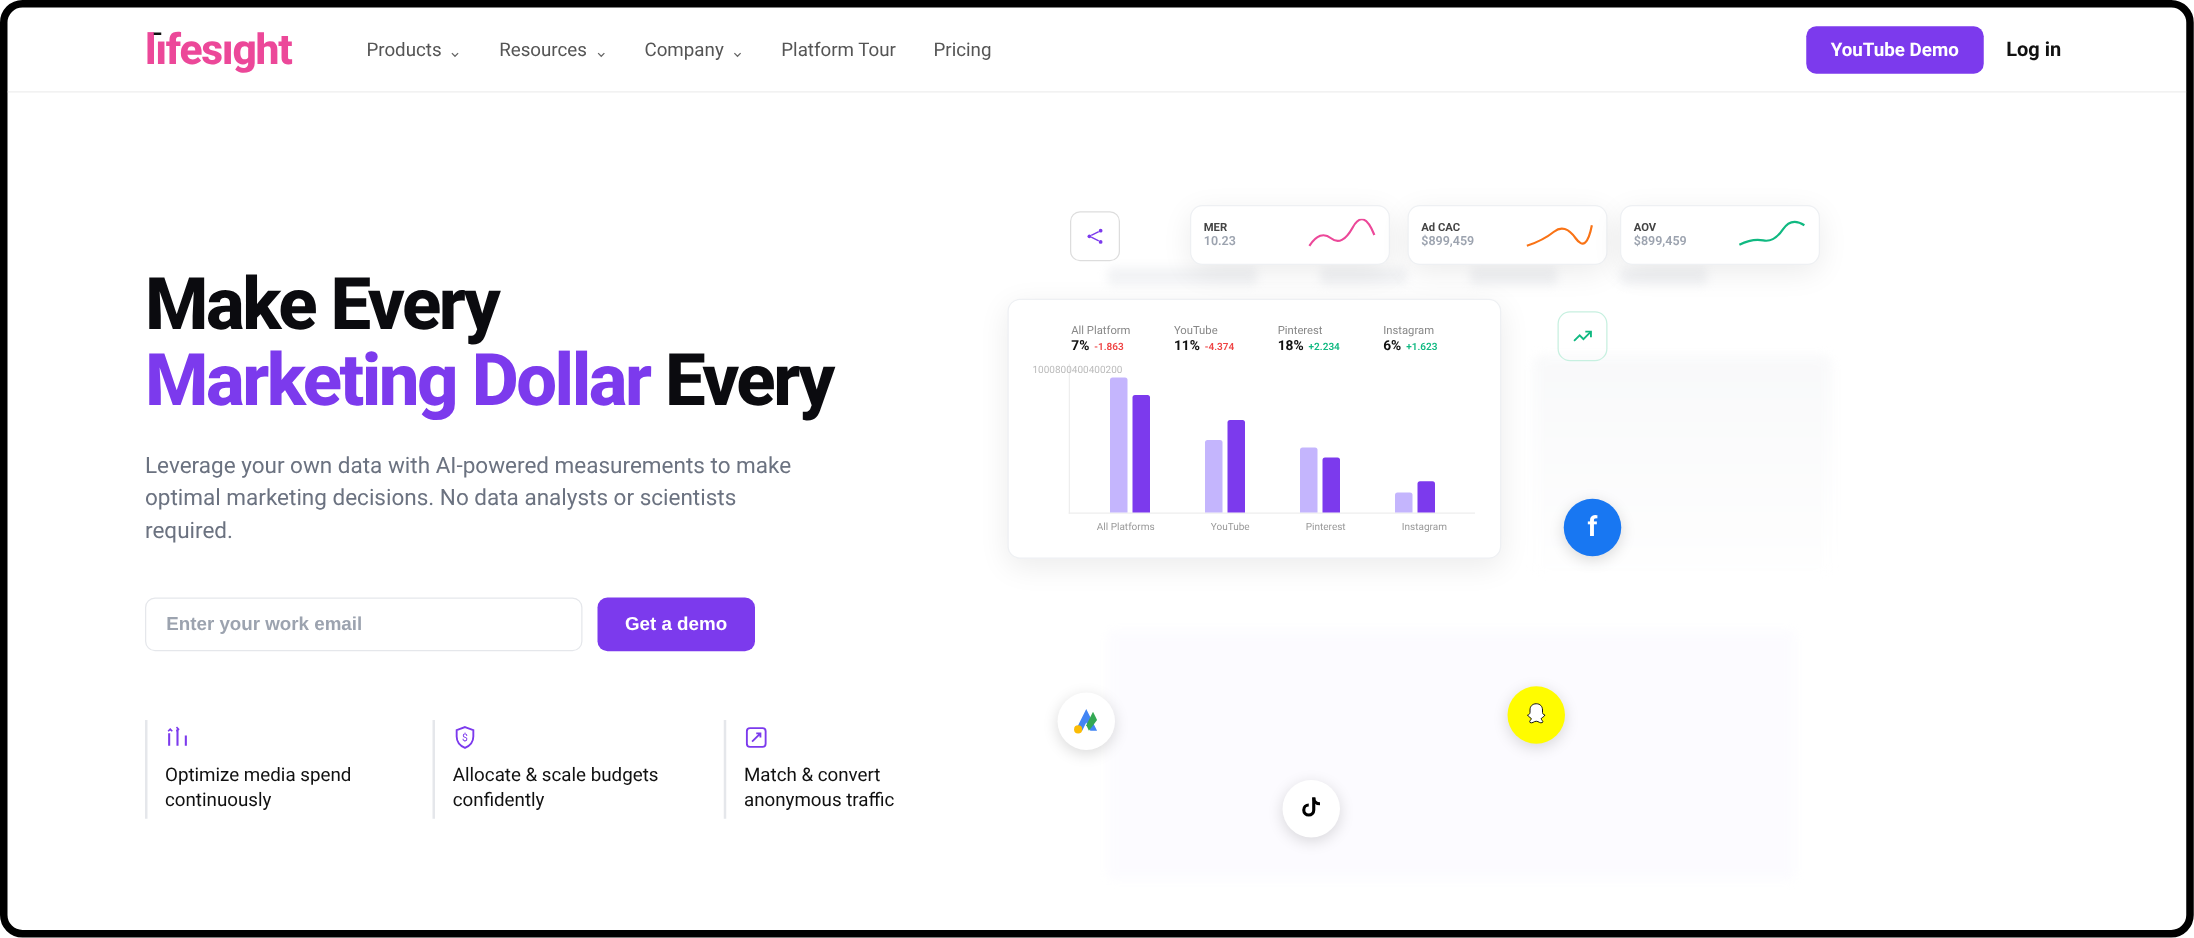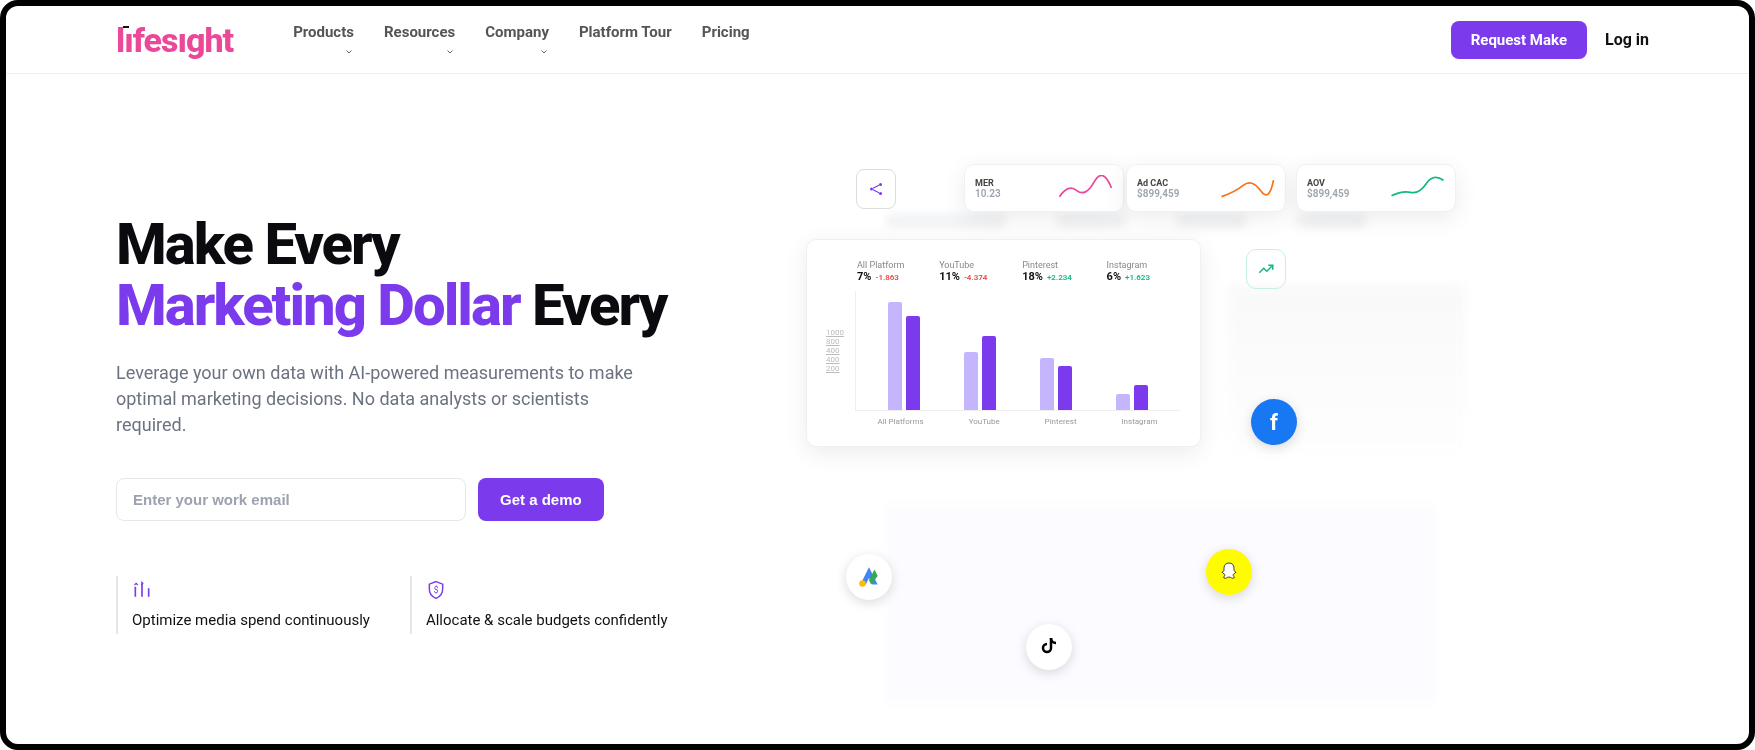--- a/index.html
+++ b/index.html
@@ -4,21 +4,21 @@
 <style>
 * { margin: 0; padding: 0; box-sizing: border-box; }
 body { font-family: -apple-system, BlinkMacSystemFont, 'Segoe UI', Roboto, Helvetica, Arial, sans-serif; background: #fff; width: 1755px; height: 750px; overflow: hidden; border: 6px solid #000; border-radius: 18px; }
 
 
 .header { height: 68px; display: flex; align-items: center; padding: 0 100px 0 110px; border-bottom: 1px solid #eee; justify-content: space-between; }
 .header-left { display: flex; align-items: center; gap: 30px; }
 .logo { font-size: 34px; font-weight: 800; letter-spacing: -1px; color: #ec4899; position: relative; }
 .logo::before { content: ""; width: 6px; height: 2px; background:#111; position:absolute; left:7px; top:6px; }
 .nav { display: flex; gap: 30px; margin-left: 30px; }
-.nav-item { color: #555; font-size: 15px; font-weight: 700; display: flex; align-items: flex-end; gap: 6px; cursor: pointer; flex-direction: column; }
+.nav-item { color: #555; font-size: 15px; font-weight: 400; display: flex; align-items: flex-end; gap: 6px; cursor: pointer; }
 .chev { width: 10px; height: 10px; }
 .header-right { display: flex; align-items: center; gap: 18px; }
 .btn-primary { background: #7c3aed; color:#fff; font-weight:700; padding: 10px 20px; border-radius: 8px; font-size: 15px; cursor:pointer; }
 .login { font-weight: 700; color:#111; font-size: 16px; cursor:pointer; }
 
 
 .hero { display: flex; padding: 60px 0 0 110px; }
 .hero-left { width: 690px; padding-top: 80px; }
 .h1 { font-size: 58px; font-weight: 800; letter-spacing: -2px; line-height: 1.05; color:#0b0b0f; }
 .h1 .accent { color: #7c3aed; }
@@ -47,21 +47,21 @@
 .main-title { font-size:14px; font-weight:700; color:#222; margin-bottom:14px; }
 .stats-row { display:flex; justify-content:space-between; margin-bottom:8px; padding:0 30px; }
 .stat { text-align:left; }
 .stat-name { font-size:9px; color:#888; }
 .stat-val { display:flex; gap:4px; align-items:baseline; }
 .stat-pct { font-size:11px; font-weight:700; color:#111; }
 .stat-delta { font-size:8px; font-weight:600; }
 .delta-neg { color:#ef4444; }
 .delta-pos { color:#10b981; }
 .bar-chart { display:flex; align-items:flex-end; justify-content:space-around; height:120px; border-left:1px solid #eee; border-bottom:1px solid #eee; padding:0 10px; position:relative; margin-left:28px; }
-.ylabels { position:absolute; left:-30px; top:0; height:100%; display:flex; flex-direction:column; justify-content:center; font-size:8px; color:#bbb;text-decoration:underline; }
+.ylabels { position:absolute; left:-30px; top:0; height:100%; display:flex; flex-direction:row; justify-content:flex-end; font-size:8px; color:#bbb; }
 .bar-group { display:flex; gap:4px; align-items:flex-end; }
 .bar { width:14px; border-radius:2px 2px 0 0; }
 .bar.light { background:#c4b5fd; }
 .bar.dark { background:#7c3aed; }
 .xlabels { display:flex; justify-content:space-around; margin-left:28px; margin-top:6px; font-size:8px; color:#999; }
 
 .icon-btn { position:absolute; width:40px; height:40px; border:1px solid #ddd; border-radius:8px; display:flex; align-items:center; justify-content:center; background:#fff; color:#7c3aed; }
 .brand-circle { position:absolute; width:46px; height:46px; border-radius:50%; background:#fff; box-shadow:0 3px 12px rgba(0,0,0,0.15); display:flex; align-items:center; justify-content:center; font-size:22px; }
 .spark-card { position:absolute; width:40px; height:40px; border:1px solid #c7f0e0; border-radius:10px; left:440px; top:115px; display:flex; align-items:center; justify-content:center; color:#10b981; }
 </style>
@@ -92,21 +92,21 @@
         </div>
       <div class="nav-item">
           <span>Platform Tour</span>
         </div>
       <div class="nav-item">
           <span>Pricing</span>
         </div>
     </nav>
   </div>
   <div class="header-right">
-    <div class="btn-primary">Request Make</div>
+    <div class="btn-primary">YouTube Demo</div>
     <div class="login">Log in</div>
   </div>
 </header>
 
 <section class="hero">
   <div class="hero-left">
     <h1 class="h1">
       <span>Make Every</span><br>
       <span class="accent">Marketing Dollar</span> <span>Every</span>
     </h1>
@@ -123,20 +123,27 @@
           </svg>
         <div class="ftxt">Optimize media spend continuously</div>
       </div>
       <div class="feature">
         <svg class="ficon" viewBox="0 0 24 24">
             <path d="M12 2l8 3v6c0 5-3.5 9-8 11-4.5-2-8-6-8-11V5l8-3z" stroke="#7c3aed" stroke-width="1.8" fill="none"></path>
             <text x="12" y="15" text-anchor="middle" font-size="10" fill="#7c3aed">$</text>
           </svg>
         <div class="ftxt">Allocate &amp; scale budgets confidently</div>
       </div>
+      <div class="feature">
+        <svg class="ficon" viewBox="0 0 24 24">
+            <rect x="3" y="3" width="18" height="18" rx="3" stroke="#7c3aed" stroke-width="1.8" fill="none"></rect>
+            <path d="M8 16l8-8M12 8h4v4" stroke="#7c3aed" stroke-width="1.8" fill="none"></path>
+          </svg>
+        <div class="ftxt">Match &amp; convert anonymous traffic</div>
+      </div>
     </div>
   </div>
 
   <div class="hero-right">
 
     <div class="blur-bg">
       <div class="blur-line" style="left:80px; top:80px; width:120px;"></div>
       <div class="blur-line" style="left:250px; top:80px; width:70px;"></div>
       <div class="blur-line" style="left:370px; top:80px; width:70px;"></div>
       <div class="blur-line" style="left:490px; top:80px; width:70px;"></div>
@@ -146,21 +153,21 @@
 
     <div class="icon-btn" style="left:50px; top:35px;">
       <svg width="18" height="18" viewBox="0 0 24 24">
           <circle cx="6" cy="12" r="2" fill="#7c3aed"></circle>
           <circle cx="18" cy="6" r="2" fill="#7c3aed"></circle>
           <circle cx="18" cy="18" r="2" fill="#7c3aed"></circle>
           <path d="M8 11l8-4M8 13l8 4" stroke="#7c3aed" stroke-width="1.5"></path>
         </svg>
     </div>
 
-    <div class="card mini-card" style="left:158px; top:30px;">
+    <div class="card mini-card" style="left:146px; top:30px;">
       <div>
           <div class="mini-label">MER</div>
           <div class="mini-value">10.23</div>
         </div>
       <svg class="mini-chart" viewBox="0 0 60 30">
           <path d="M0 25 Q10 10 20 18 T40 8 T60 15" stroke="#ec4899" stroke-width="2" fill="none"></path>
         </svg>
     </div>
     <div class="card mini-card" style="left:320px; top:30px;">
       <div>

